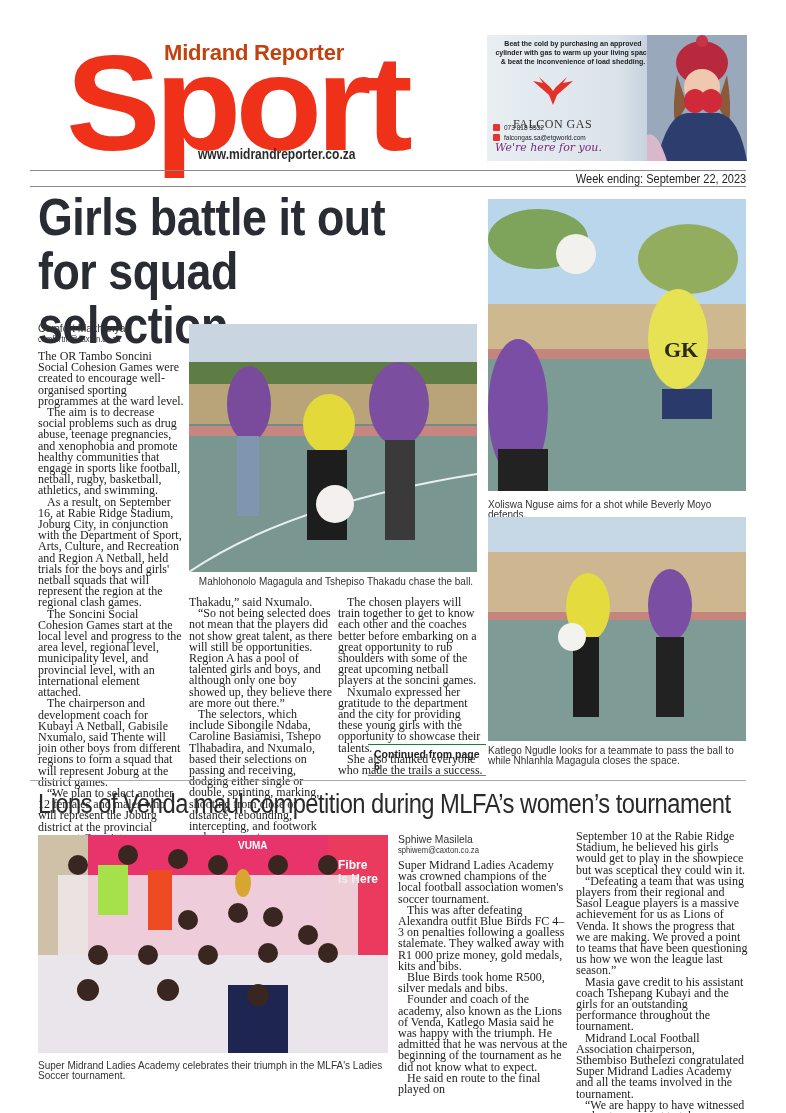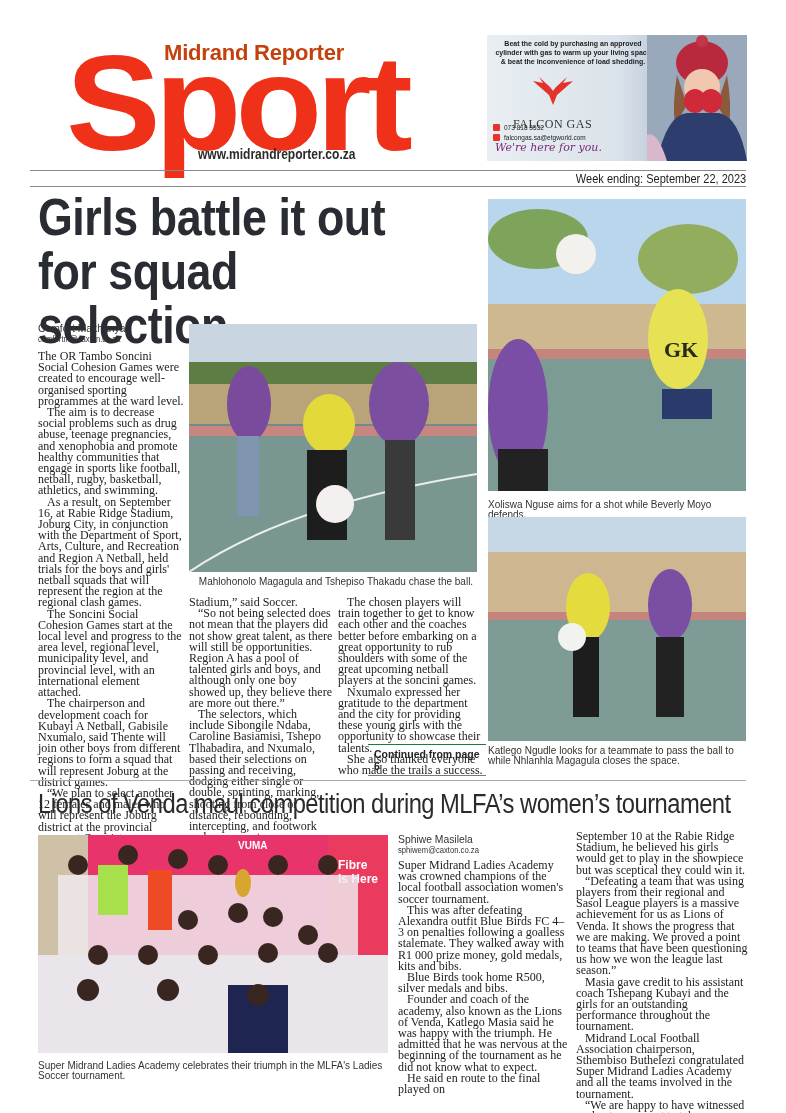--- a/index.html
+++ b/index.html
@@ -115,21 +115,21 @@
   <rect x="48" y="112" width="22" height="80" fill="#7f95b0"></rect>
   <ellipse cx="140" cy="100" rx="26" ry="30" fill="#e3d93a"></ellipse>
   <rect x="118" y="126" width="40" height="90" fill="#1d1d1d"></rect>
   <ellipse cx="210" cy="80" rx="30" ry="42" fill="#7b4ea0"></ellipse>
   <rect x="196" y="116" width="30" height="100" fill="#3a3a3a"></rect>
   <circle cx="146" cy="180" r="19" fill="#f4f0f0"></circle>
 </svg>
 <div class="abs sans caption" style="left:191px; top:577px; width:290px;text-align:center;">Mahlohonolo Magagula and Tshepiso Thakadu chase the ball.</div>
 
 <div class="abs serif body-col" style="left:189px; top:597px; width:146px;">
-  <p class="first">Stadium,” said Soccer.</p>
+  <p class="first">Thakadu,” said Nxumalo.</p>
   <p>“So not being selected does not mean that the players did not show great talent, as there will still be opportunities. Region A has a pool of talented girls and boys, and although only one boy showed up, they believe there are more out there.”</p>
   <p>The selectors, which include Sibongile Ndaba, Caroline Basiamisi, Tshepo Tlhabadira, and Nxumalo, based their selections on passing and receiving, dodging either single or double, sprinting, marking, shooting from close or distance, rebounding, intercepting, and footwork and movement.</p>
 </div>
 
 <div class="abs serif body-col" style="left:338px; top:597px; width:148px;">
   <p>The chosen players will train together to get to know each other and the coaches better before embarking on a great opportunity to rub shoulders with some of the great upcoming netball players at the soncini games.</p>
   <p>Nxumalo expressed her gratitude to the department and the city for providing these young girls with the opportunity to showcase their talents.</p>
   <p>She also thanked everyone who made the trails a success.</p>
 </div>
 

